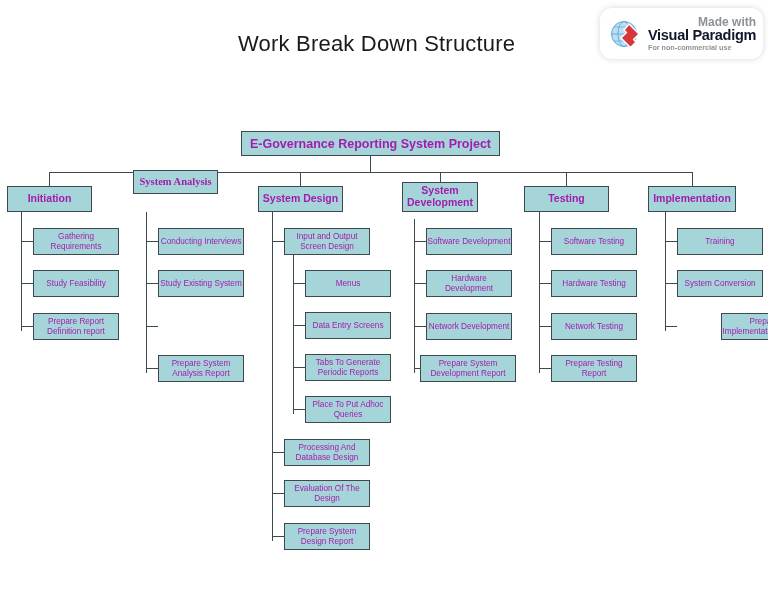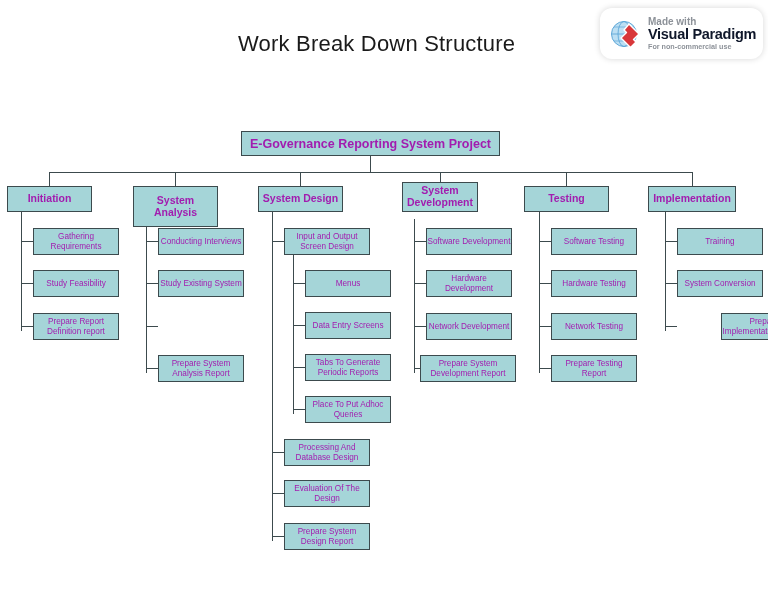--- a/index.html
+++ b/index.html
@@ -51,23 +51,24 @@
     width: 34px;
     height: 34px;
     flex: 0 0 34px;
     position: relative;
   }
   #watermark .wm-text {
     margin-left: 5px;
     line-height: 1.05;
   }
   .wm-made {
-    font-size: 10px;
+    font-size: 12px;
     color: #8d9299;
     font-weight: 600;
+    text-align: right;
   }
   .wm-brand {
     font-size: 14.5px;
     font-weight: bold;
     color: #0f172a;
     letter-spacing: -0.3px;
     white-space: nowrap;
   }
   .wm-nc {
     font-size: 7.2px;
@@ -181,21 +182,21 @@
   <div class="conn h" style="left:665px; top:283px; width:12px;"></div>
   <div class="conn h" style="left:665px; top:326px; width:12px;"></div>
 
   <div class="node root" style="left:241px; top:131px; width:259px; height:25px;">
     <span class="label">E-Governance Reporting System Project</span>
   </div>
 
   <div class="node lvl1" style="left:7px; top:186px; width:85px; height:26px;">
     <span class="label">Initiation</span>
   </div>
-  <div class="node lvl1" style="left:133px; top:186px; width:85px; height:41px;">
+  <div class="node lvl1" style="left:133px; top:170px; width:85px; height:24px;font-family:Liberation Serif, serif;">
     <span class="label">System Analysis</span>
   </div>
   <div class="node lvl1" style="left:258px; top:186px; width:85px; height:26px;">
     <span class="label">System Design</span>
   </div>
   <div class="node lvl1" style="left:402px; top:182px; width:76px; height:30px;">
     <span class="label">System Development</span>
   </div>
   <div class="node lvl1" style="left:524px; top:186px; width:85px; height:26px;">
     <span class="label">Testing</span>

